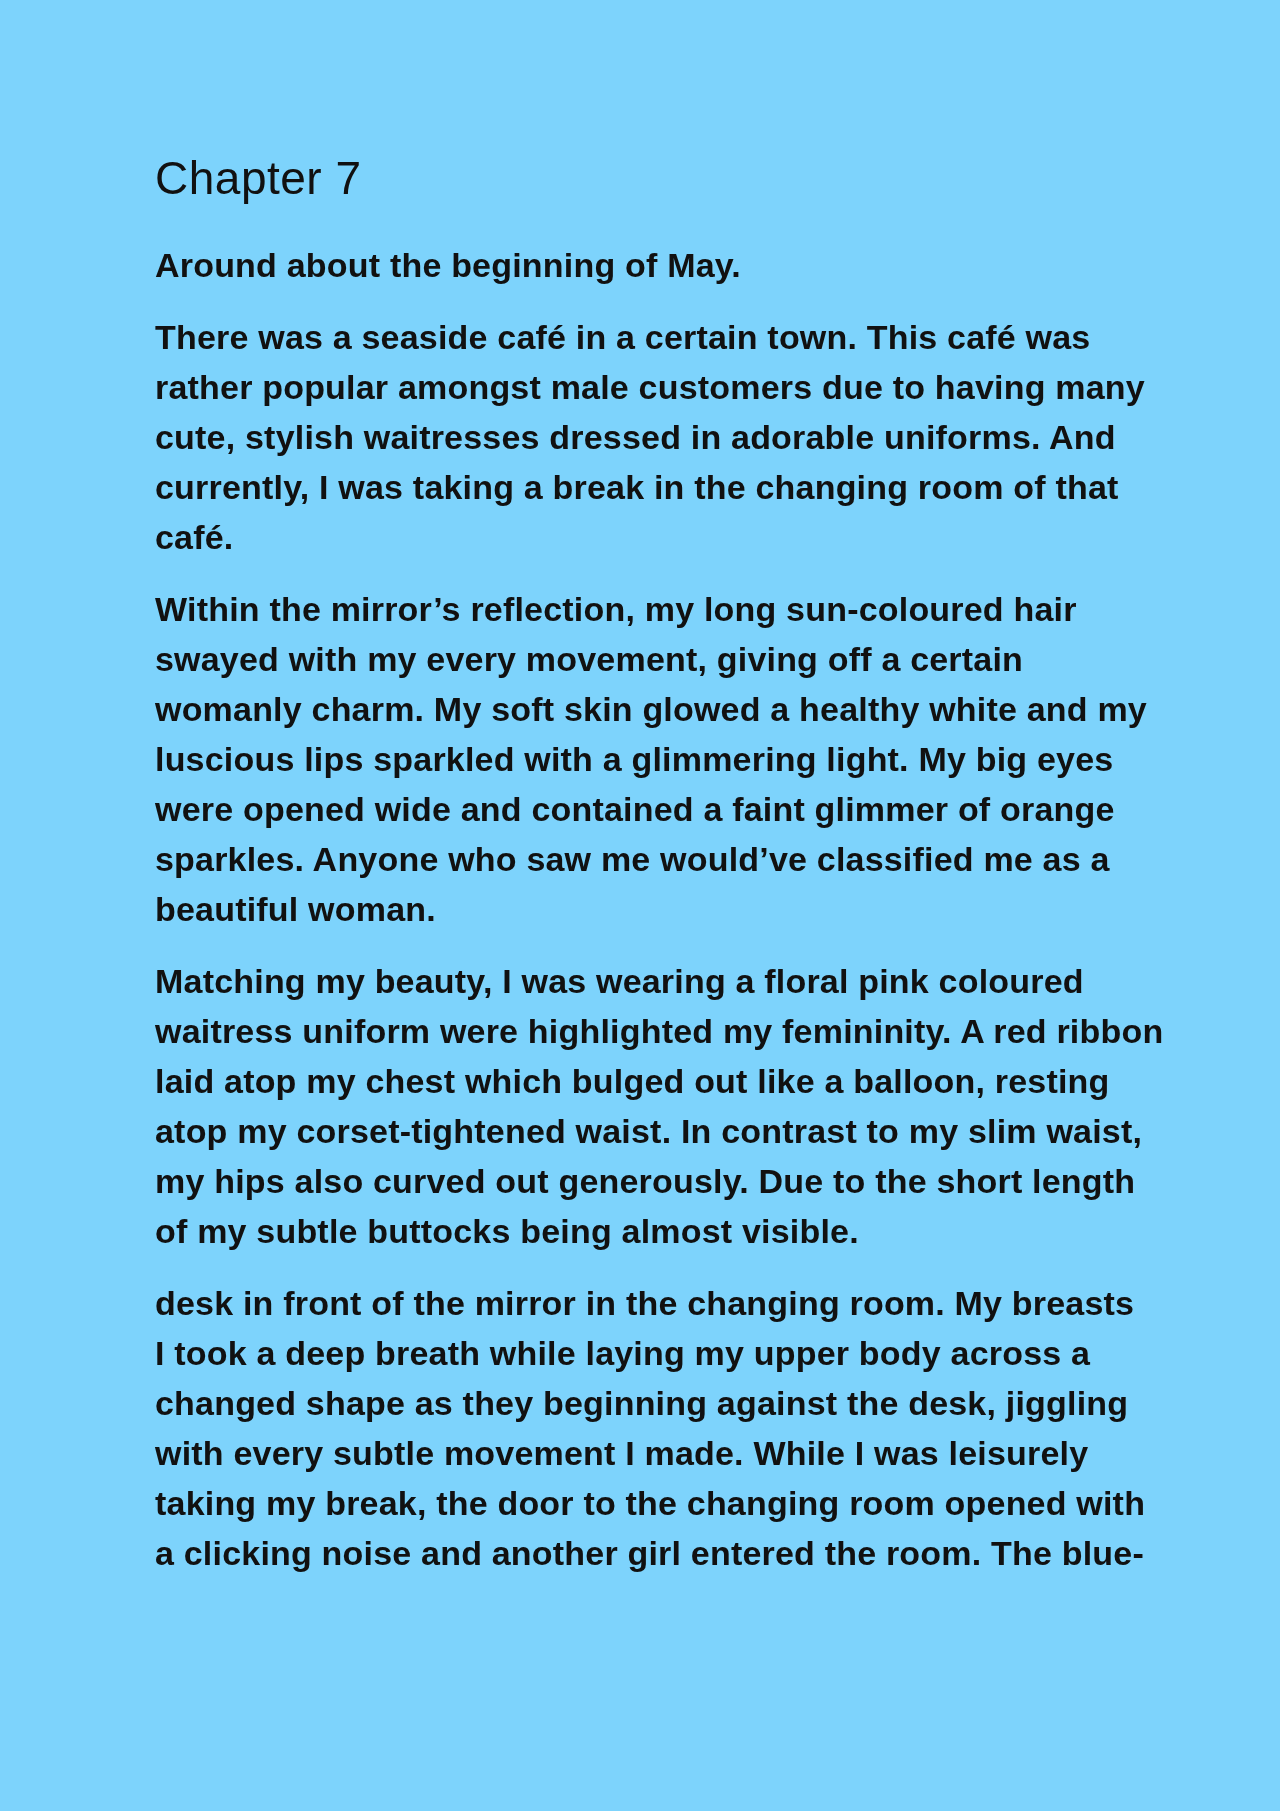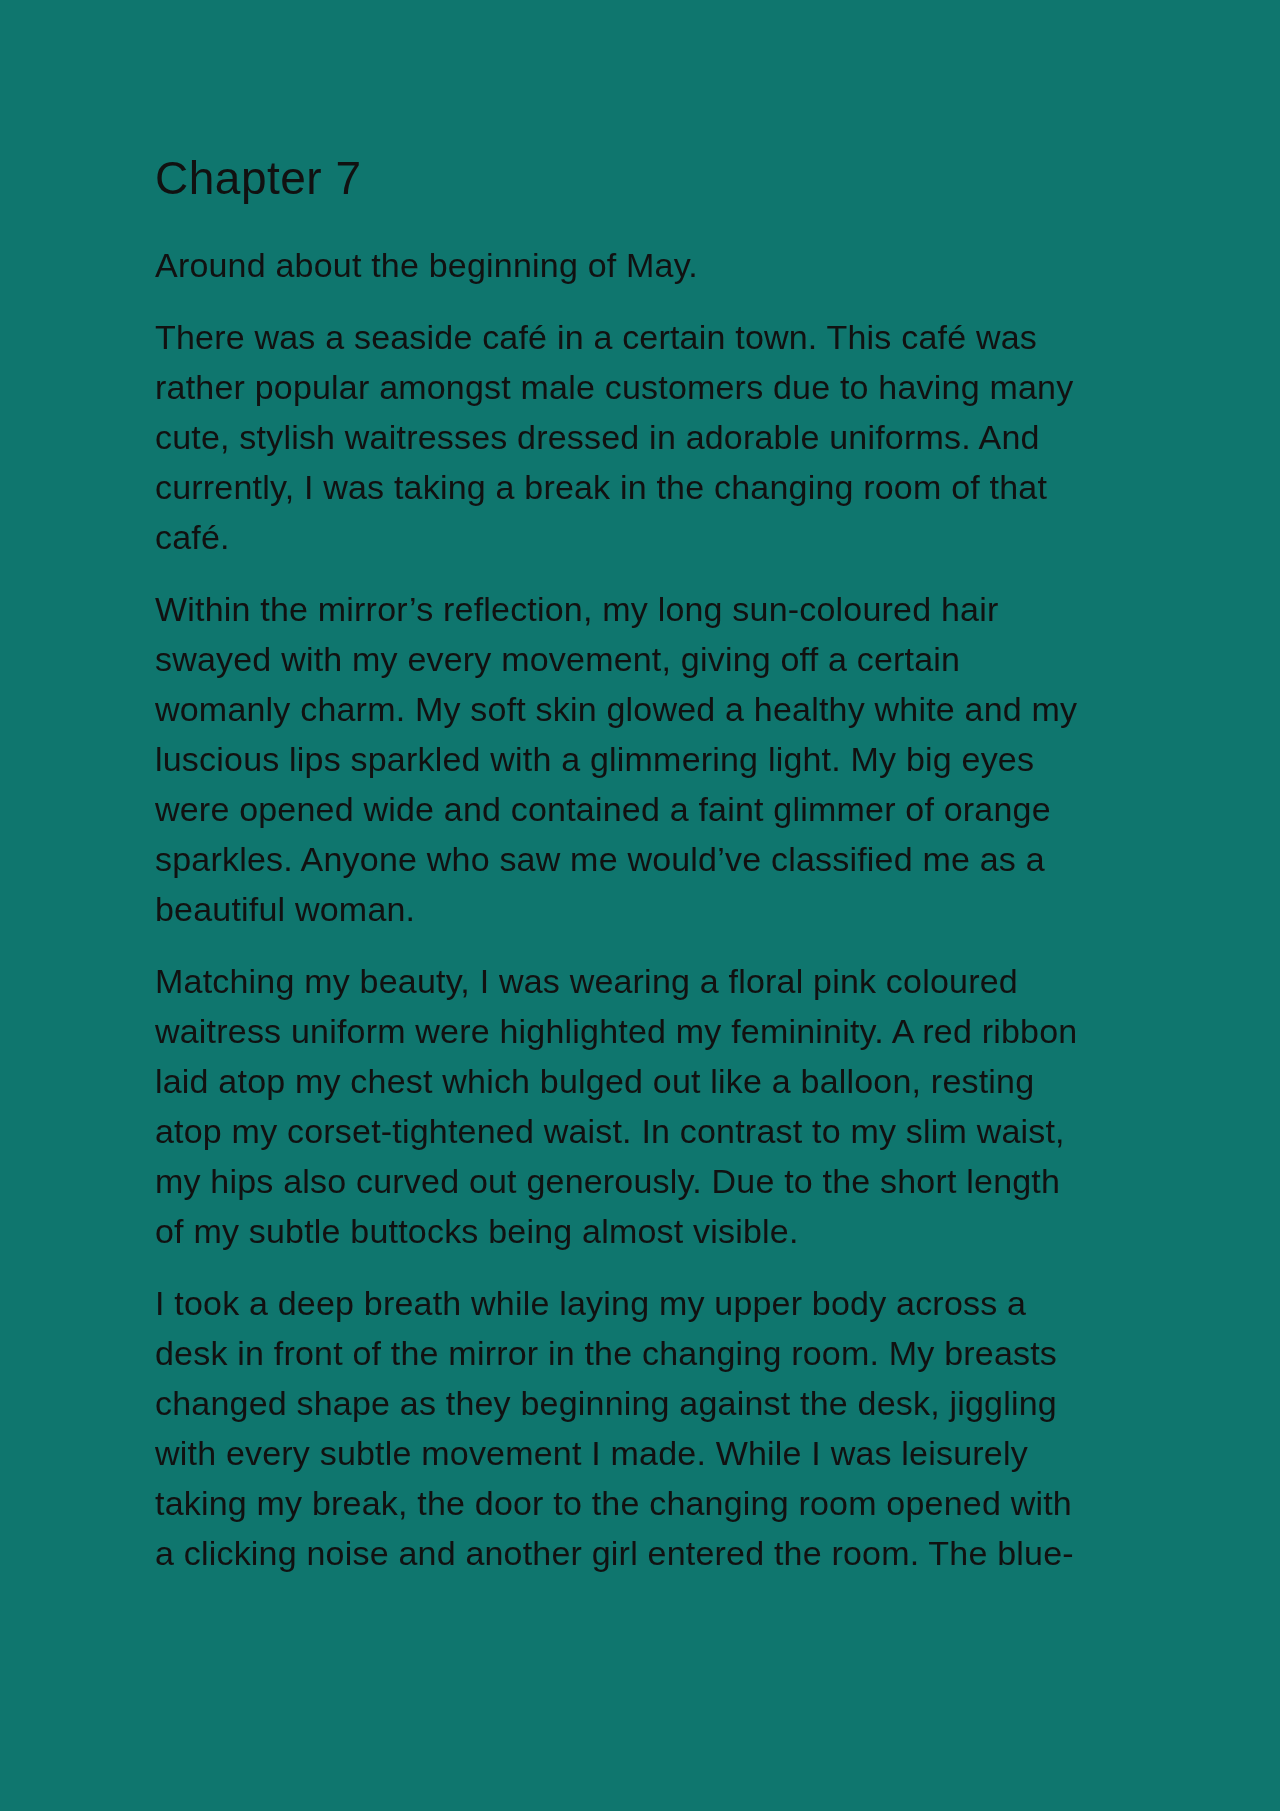--- a/index.html
+++ b/index.html
@@ -4,38 +4,39 @@
 <style>
   html, body {
     margin: 0;
     padding: 0;
     background: #ffffff;
   }
   .page {
     position: relative;
     width: 1280px;
     height: 1811px;
-    background: #0f766e;
+    background: #7dd3fc;
     overflow: hidden;
     font-family: "Liberation Sans", "DejaVu Sans", sans-serif;
     color: #111111;
     box-sizing: border-box;
     padding: 150px 120px 0 155px;
   }
   .chapter-heading {
     font-size: 46px;
     font-weight: 400;
     line-height: 56px;
     margin: 0 0 34px 0;
     letter-spacing: 0.5px;
     color: #111111;
   }
   .body-text p {
     margin: 16px 0 22px 0;
     padding: 0;
+    font-weight: bold;
   }
   .body-text .line {
     display: block;
     white-space: pre;
     font-size: 34px;
     line-height: 50px;
     color: #111111;
     letter-spacing: 0.2px;
   }
 </style>
@@ -66,21 +67,21 @@
       </p>
       <p>
         <span class="line">Matching my beauty, I was wearing a floral pink coloured</span>
         <span class="line">waitress uniform were highlighted my femininity. A red ribbon</span>
         <span class="line">laid atop my chest which bulged out like a balloon, resting</span>
         <span class="line">atop my corset-tightened waist. In contrast to my slim waist,</span>
         <span class="line">my hips also curved out generously. Due to the short length</span>
         <span class="line">of my subtle buttocks being almost visible.</span>
       </p>
       <p>
+        <span class="line">desk in front of the mirror in the changing room. My breasts</span>
         <span class="line">I took a deep breath while laying my upper body across a</span>
-        <span class="line">desk in front of the mirror in the changing room. My breasts</span>
         <span class="line">changed shape as they beginning against the desk, jiggling</span>
         <span class="line">with every subtle movement I made. While I was leisurely</span>
         <span class="line">taking my break, the door to the changing room opened with</span>
         <span class="line">a clicking noise and another girl entered the room. The blue-</span>
       </p>
     </div>
 </div>
 
 </body></html>

